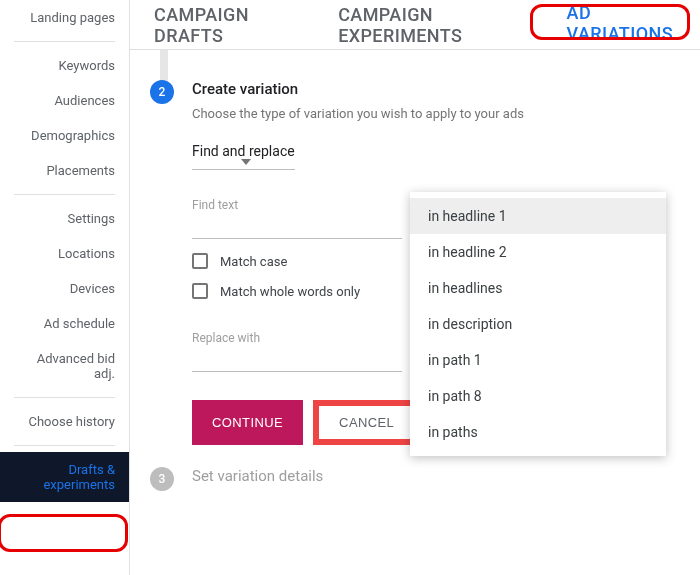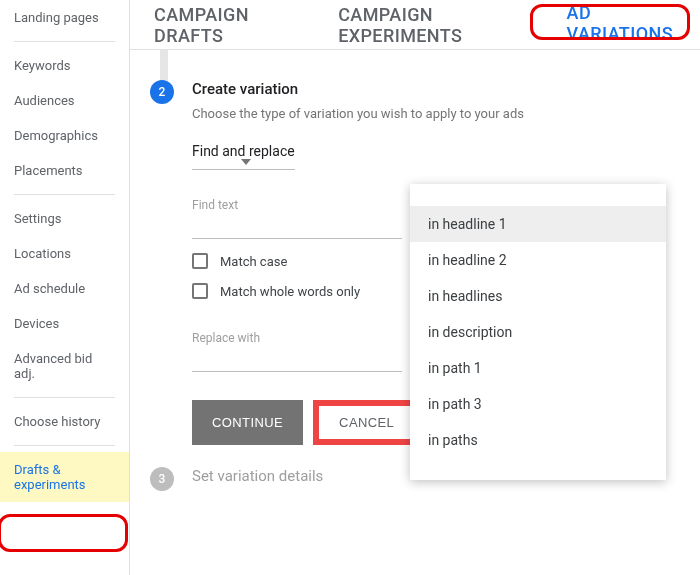--- a/index.html
+++ b/index.html
@@ -13,34 +13,35 @@
     overflow: hidden;
     position: relative;
   }
   .sidebar {
     position: absolute;
     left: 0; top: 0;
     width: 130px;
     height: 575px;
     background: #fff;
     border-right: 1px solid #e0e0e0;
+    text-align: right;
   }
   .sidebar-item {
     padding: 10px 14px;
     font-size: 13px;
     color: #5f6368;
     cursor: pointer;
   }
   .sidebar-divider {
     border-top: 1px solid #e0e0e0;
     margin: 6px 14px;
   }
   .sidebar-item.active {
     color: #1a73e8;
-    background: #fef9c3;
+    background: #0f172a;
   }
   .highlight-red {
     border: 3px solid #e60000;
     border-radius: 12px;
     position: absolute;
     pointer-events: none;
   }
   .tabs {
     position: absolute;
     left: 130px; top: 0;
@@ -154,31 +155,31 @@
   .buttons { margin-top: 28px; display: flex; gap: 10px; }
   .btn {
     padding: 9px 20px;
     font-size: 13px;
     font-weight: 500;
     letter-spacing: 0.4px;
     text-transform: uppercase;
     border: none;
     cursor: pointer;
   }
-  .btn-primary { background: #737373; color: #fff; }
+  .btn-primary { background: #be185d; color: #fff; }
   .btn-secondary { background: #fff; color: #5f6368; border: 6px solid #ef4444; }
   .dropdown {
     position: absolute;
     left: 410px;
-    top: 184px;
+    top: 192px;
     width: 256px;
     background: #fff;
     box-shadow: 0 2px 10px rgba(0,0,0,0.25);
     z-index: 100;
-    padding: 22px 0;
+    padding: 6px 0;
   }
   .dropdown-item {
     padding: 10px 18px;
     font-size: 14px;
     color: #3c4043;
     cursor: pointer;
   }
   .dropdown-item.selected { background: #eeeeee; }
   .spacer-block { height: 18px; }
   .caret-down {
@@ -192,22 +193,22 @@
 <div class="sidebar">
   <div class="sidebar-item">Landing pages</div>
   <div class="sidebar-divider"></div>
   <div class="sidebar-item">Keywords</div>
   <div class="sidebar-item">Audiences</div>
   <div class="sidebar-item">Demographics</div>
   <div class="sidebar-item">Placements</div>
   <div class="sidebar-divider"></div>
   <div class="sidebar-item">Settings</div>
   <div class="sidebar-item">Locations</div>
+  <div class="sidebar-item">Devices</div>
   <div class="sidebar-item">Ad schedule</div>
-  <div class="sidebar-item">Devices</div>
   <div class="sidebar-item">Advanced bid adj.</div>
   <div class="sidebar-divider"></div>
   <div class="sidebar-item">Choose history</div>
   <div class="sidebar-divider"></div>
   <div class="sidebar-item active">Drafts &amp; experiments</div>
 </div>
 
 <div class="highlight-red" style="left:-2px; top:514px; width:130px; height:38px;"></div>
 
 <div class="tabs">
@@ -266,15 +267,15 @@
     </div>
   </div>
 </div>
 
 <div class="dropdown">
   <div class="dropdown-item selected">in headline 1</div>
   <div class="dropdown-item">in headline 2</div>
   <div class="dropdown-item">in headlines</div>
   <div class="dropdown-item">in description</div>
   <div class="dropdown-item">in path 1</div>
-  <div class="dropdown-item">in path 3</div>
+  <div class="dropdown-item">in path 8</div>
   <div class="dropdown-item">in paths</div>
 </div>
 
 </body></html>

